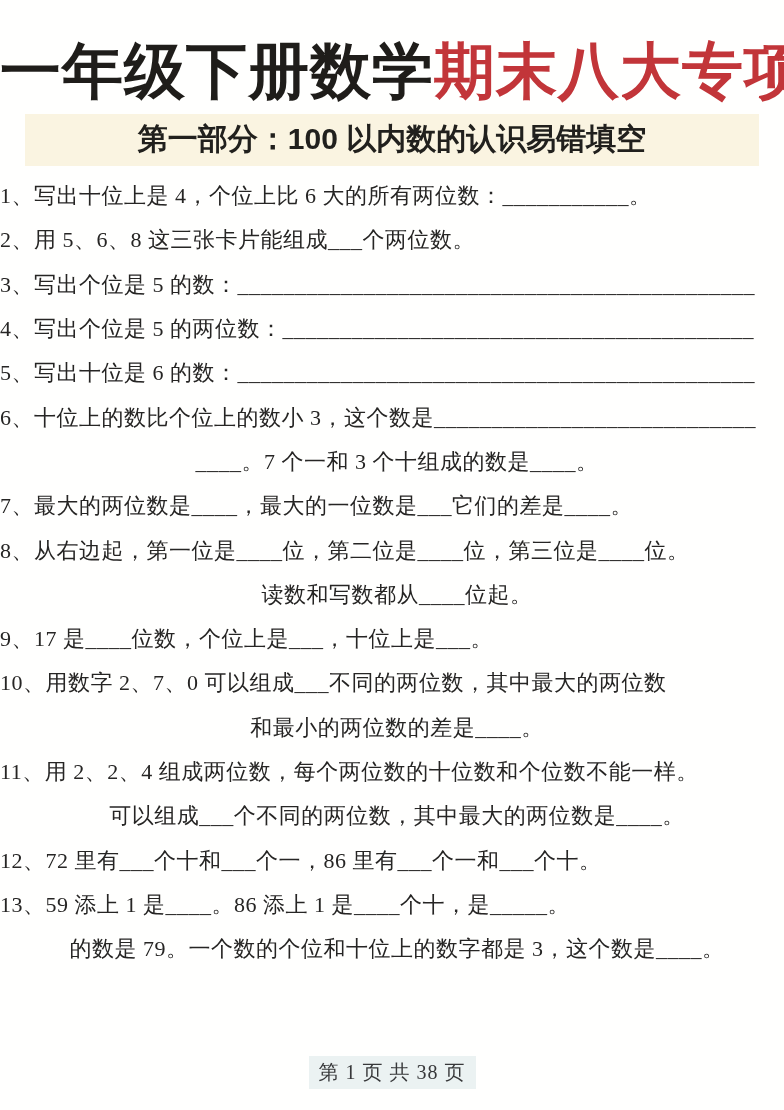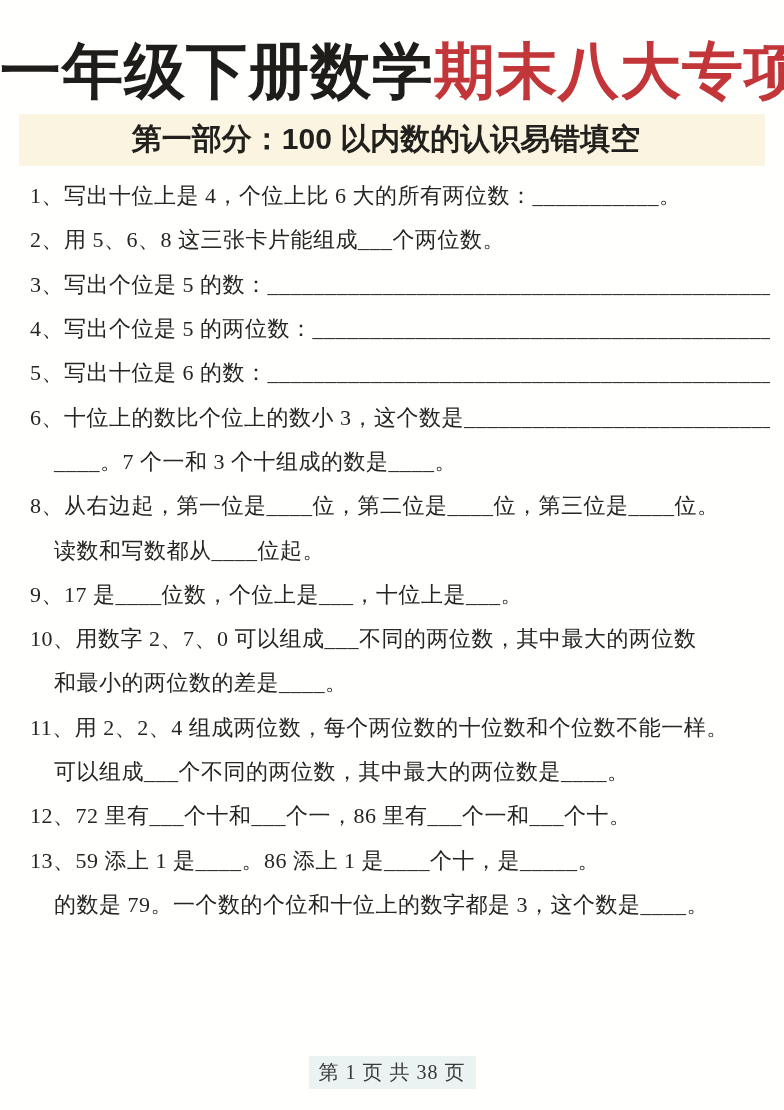--- a/index.html
+++ b/index.html
@@ -31,38 +31,38 @@
   }
   .section-banner {
     margin: 8px auto 0 auto;
     width: 734px;
     background: #faf4e1;
     text-align: center;
     font-family: "Liberation Sans", "DejaVu Sans", sans-serif;
     font-weight: bold;
     font-size: 30px;
     color: #21201d;
-    padding: 5px 12px 6px 0;
+    padding: 5px 0 6px 0;
     white-space: nowrap;
   }
   .question-list {
     margin-top: 8px;
-    padding-left: 30px;
     padding-right: 14px;
     font-size: 22px;
     color: #262524;
   }
   .qline {
     line-height: 44.3px;
     white-space: nowrap;
     overflow: hidden;
     letter-spacing: 0.5px;
   }
   .qline.cont {
     padding-left: 24px;
+    text-align: center;
   }
   .page-footer {
     position: absolute;
     left: 0;
     top: 1056px;
     width: 100%;
     text-align: center;
   }
   .page-footer .footer-badge {
     display: inline-block;
@@ -83,20 +83,21 @@
 <div class="section-banner">第一部分：100 以内数的认识易错填空</div>
 
 <div class="question-list">
     <div class="qline">1、写出十位上是 4，个位上比 6 大的所有两位数：___________。</div>
     <div class="qline">2、用 5、6、8 这三张卡片能组成___个两位数。</div>
     <div class="qline">3、写出个位是 5 的数：_____________________________________________</div>
     <div class="qline">4、写出个位是 5 的两位数：_________________________________________</div>
     <div class="qline">5、写出十位是 6 的数：_____________________________________________</div>
     <div class="qline">6、十位上的数比个位上的数小 3，这个数是____________________________</div>
     <div class="qline cont">____。7 个一和 3 个十组成的数是____。</div>
+    <div class="qline">7、最大的两位数是____，最大的一位数是___它们的差是____。</div>
     <div class="qline">8、从右边起，第一位是____位，第二位是____位，第三位是____位。</div>
     <div class="qline cont">读数和写数都从____位起。</div>
     <div class="qline">9、17 是____位数，个位上是___，十位上是___。</div>
     <div class="qline">10、用数字 2、7、0 可以组成___不同的两位数，其中最大的两位数</div>
     <div class="qline cont">和最小的两位数的差是____。</div>
     <div class="qline">11、用 2、2、4 组成两位数，每个两位数的十位数和个位数不能一样。</div>
     <div class="qline cont">可以组成___个不同的两位数，其中最大的两位数是____。</div>
     <div class="qline">12、72 里有___个十和___个一，86 里有___个一和___个十。</div>
     <div class="qline">13、59 添上 1 是____。86 添上 1 是____个十，是_____。</div>
     <div class="qline cont">的数是 79。一个数的个位和十位上的数字都是 3，这个数是____。</div>

